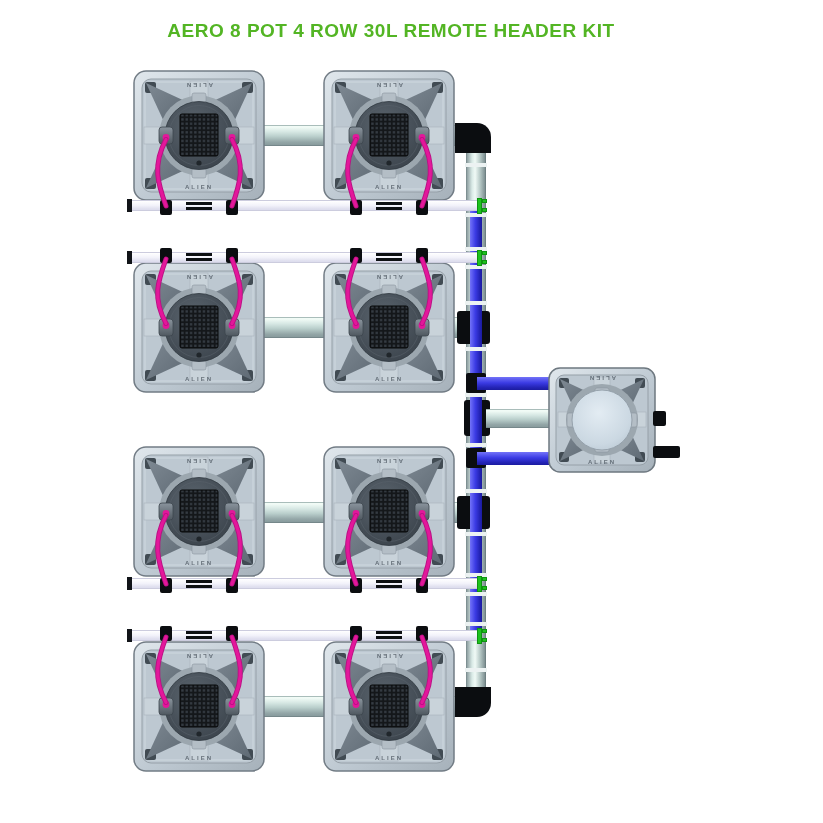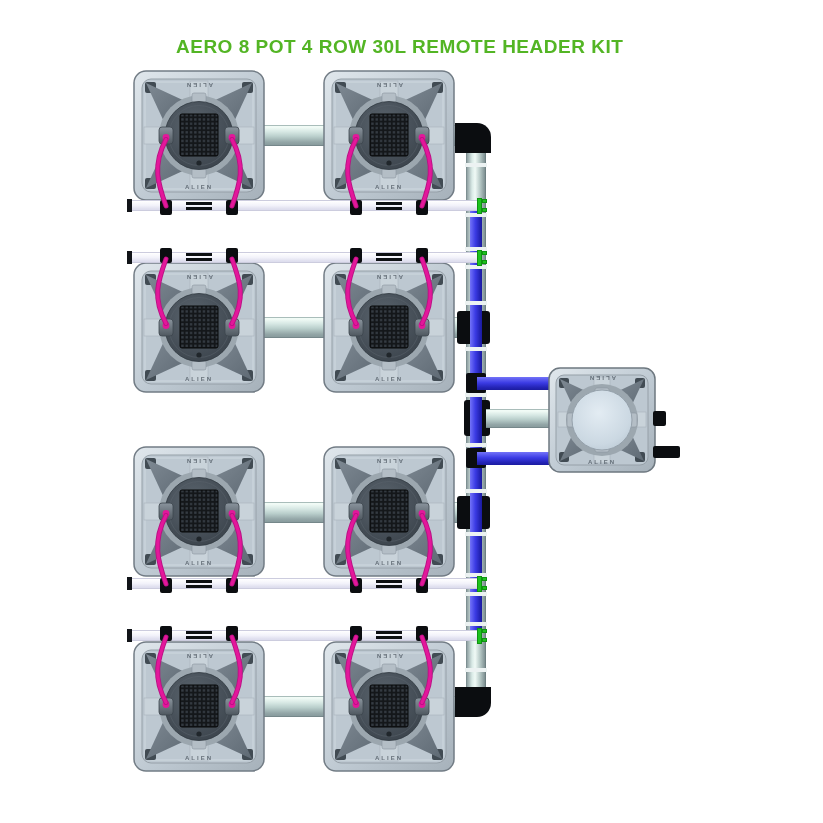--- a/index.html
+++ b/index.html
@@ -1,18 +1,18 @@
 <!DOCTYPE html>
 <html><head>
 <meta charset="utf-8">
 <style>
   html,body{margin:0;padding:0;background:#fff;}
   body{font-family:"Liberation Sans",sans-serif;}
   .stage{position:relative;width:823px;height:823px;background:#ffffff;overflow:hidden;}
-  .title{position:absolute;top:20px;left:160px;width:462px;margin:16px;
+  .title{position:absolute;top:20px;left:160px;width:462px;margin:0;text-align:center;
          font-size:19px;font-weight:bold;letter-spacing:.5px;white-space:nowrap;}
   .layer{position:absolute;left:0;top:0;width:823px;height:823px;}
   .abs{position:absolute;}
   
   .gray-h{background:linear-gradient(180deg,#F1FBF6 6%,#D7E8E4 30%,#BACFCC 55%,#93A6A7 85%,#889B9D);
           border-top:1px solid #A9BDBA;border-bottom:1px solid #75878A;box-sizing:border-box;}
   .teal-v{background:linear-gradient(90deg,#8FA0A2,#D9EAE6 28%,#F0FAF6 45%,#BCCECB 70%,#7E9092);
           border-left:1px solid #7E9092;border-right:1px solid #6E8082;box-sizing:border-box;}
   .blue-v{background:linear-gradient(90deg,#7373F8,#3B3BE4 45%,#2424B6 80%,#1B1BA0);}
   .blue-h{background:linear-gradient(180deg,#7373F8,#3B3BE4 45%,#2424B6 80%,#1B1BA0);}

